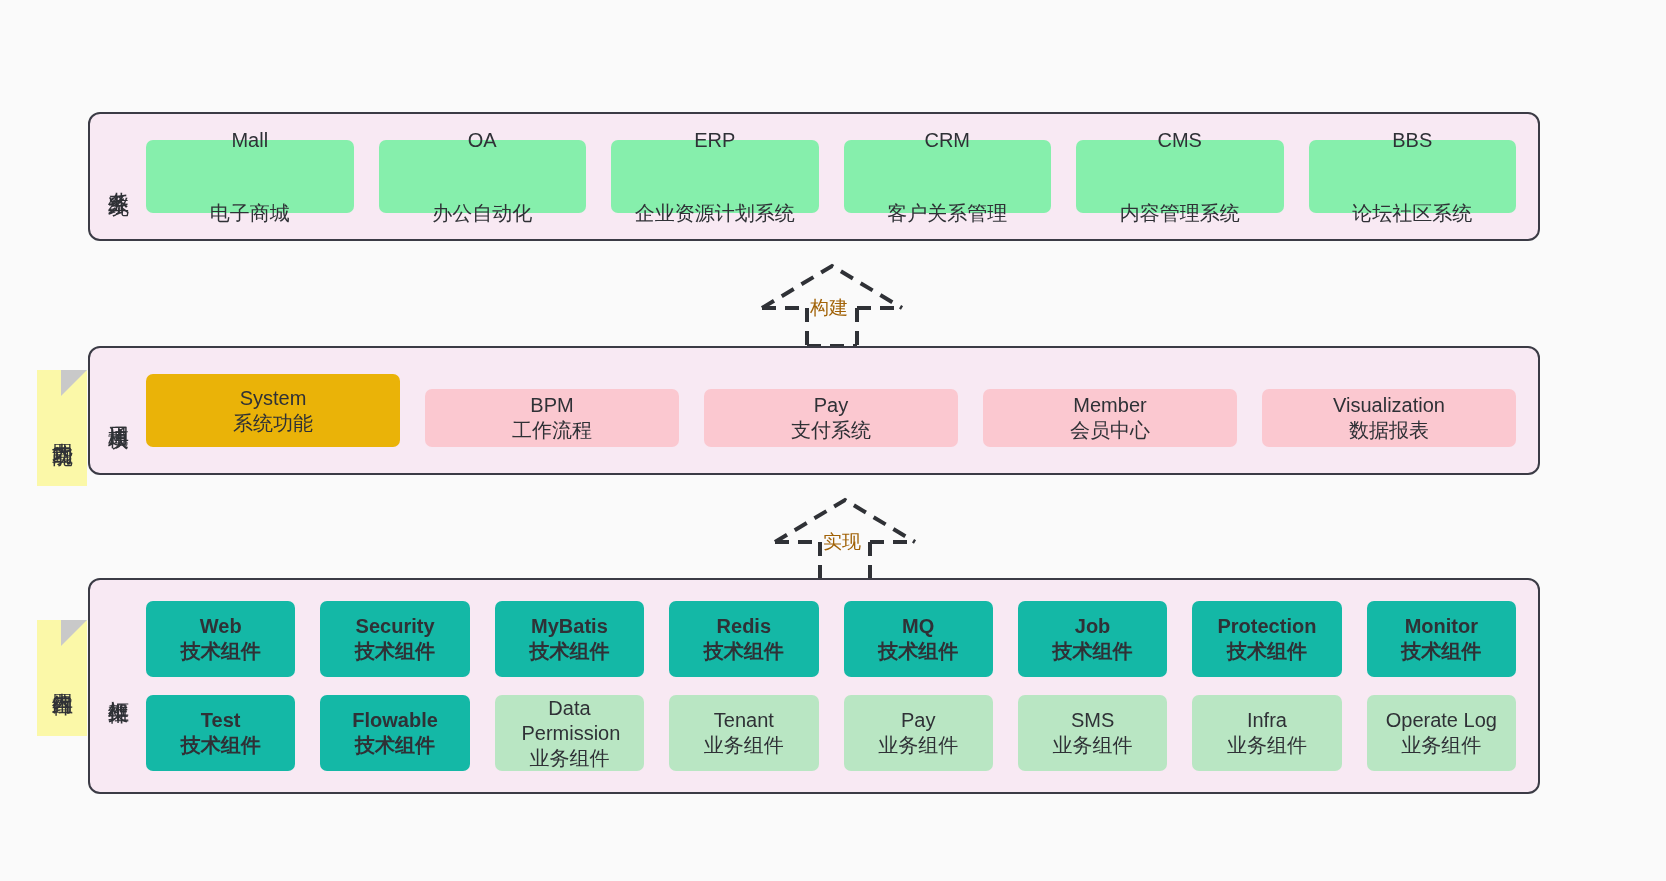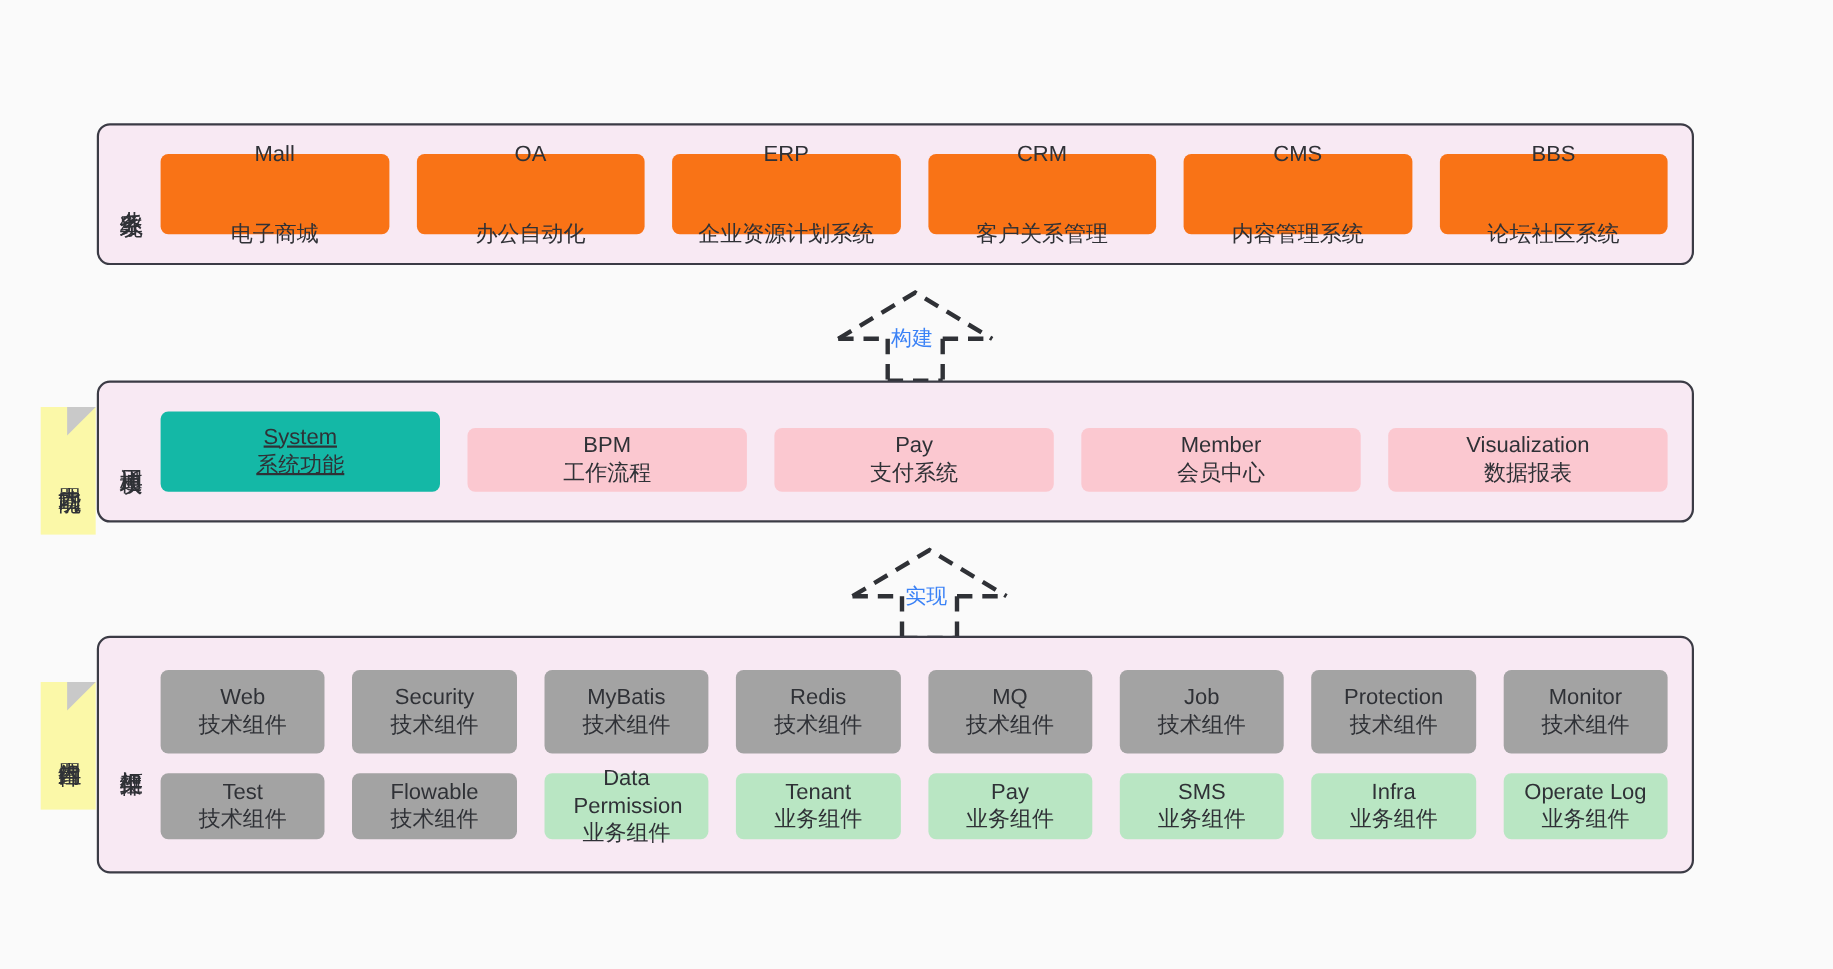--- a/index.html
+++ b/index.html
@@ -78,24 +78,24 @@
     line-height: 1.25;
   }
   .card .t1 {
     font-size: 20px;
     white-space: normal;
   }
   .card .t2 {
     font-size: 20px;
   }
 
-  .c-blue       { background: #f97316; gap: 48px; }
-  .c-red        { background: #14b8a6; text-decoration: underline; }
+  .c-blue       { background: #86efac; gap: 48px; }
+  .c-red        { background: #eab308; }
   .c-pink       { background: #fbc8d0; margin-top: 15px; }
-  .c-green      { background: #a3a3a3; }
+  .c-green      { background: #14b8a6; font-weight: bold; }
   .c-lightgreen { background: #b9e6c3; }
 
   
   .note {
     position: absolute;
     background: #fbf8a8;
     font-size: 21px;
     letter-spacing: 1px;
     line-height: 1.18;
     display: flex;
@@ -117,21 +117,21 @@
     transform: rotate(180deg);
   }
 
   
   .connector {
     position: absolute;
   }
   .connector .conn-label {
     position: absolute;
     font-size: 19px;
-    color: #3b82f6;
+    color: #a16207;
     background: transparent;
     white-space: nowrap;
     user-select: none;
   }
 </style>
 </head>
 <body>
 
 <div id="canvas">
 
@@ -259,21 +259,21 @@
         <div class="card c-green">
           <span class="t1">Protection</span>
           <span class="t2">技术组件</span>
         </div>
         <div class="card c-green">
           <span class="t1">Monitor</span>
           <span class="t2">技术组件</span>
         </div>
       </div>
 
-      <div class="row" style="height:60px;justify-content:space-between;">
+      <div class="row" style="height:76px;justify-content:space-between;">
         <div class="card c-green">
           <span class="t1">Test</span>
           <span class="t2">技术组件</span>
         </div>
         <div class="card c-green">
           <span class="t1">Flowable</span>
           <span class="t2">技术组件</span>
         </div>
         <div class="card c-lightgreen">
           <span class="t1" style="max-width:96px;">Data Permission</span>

